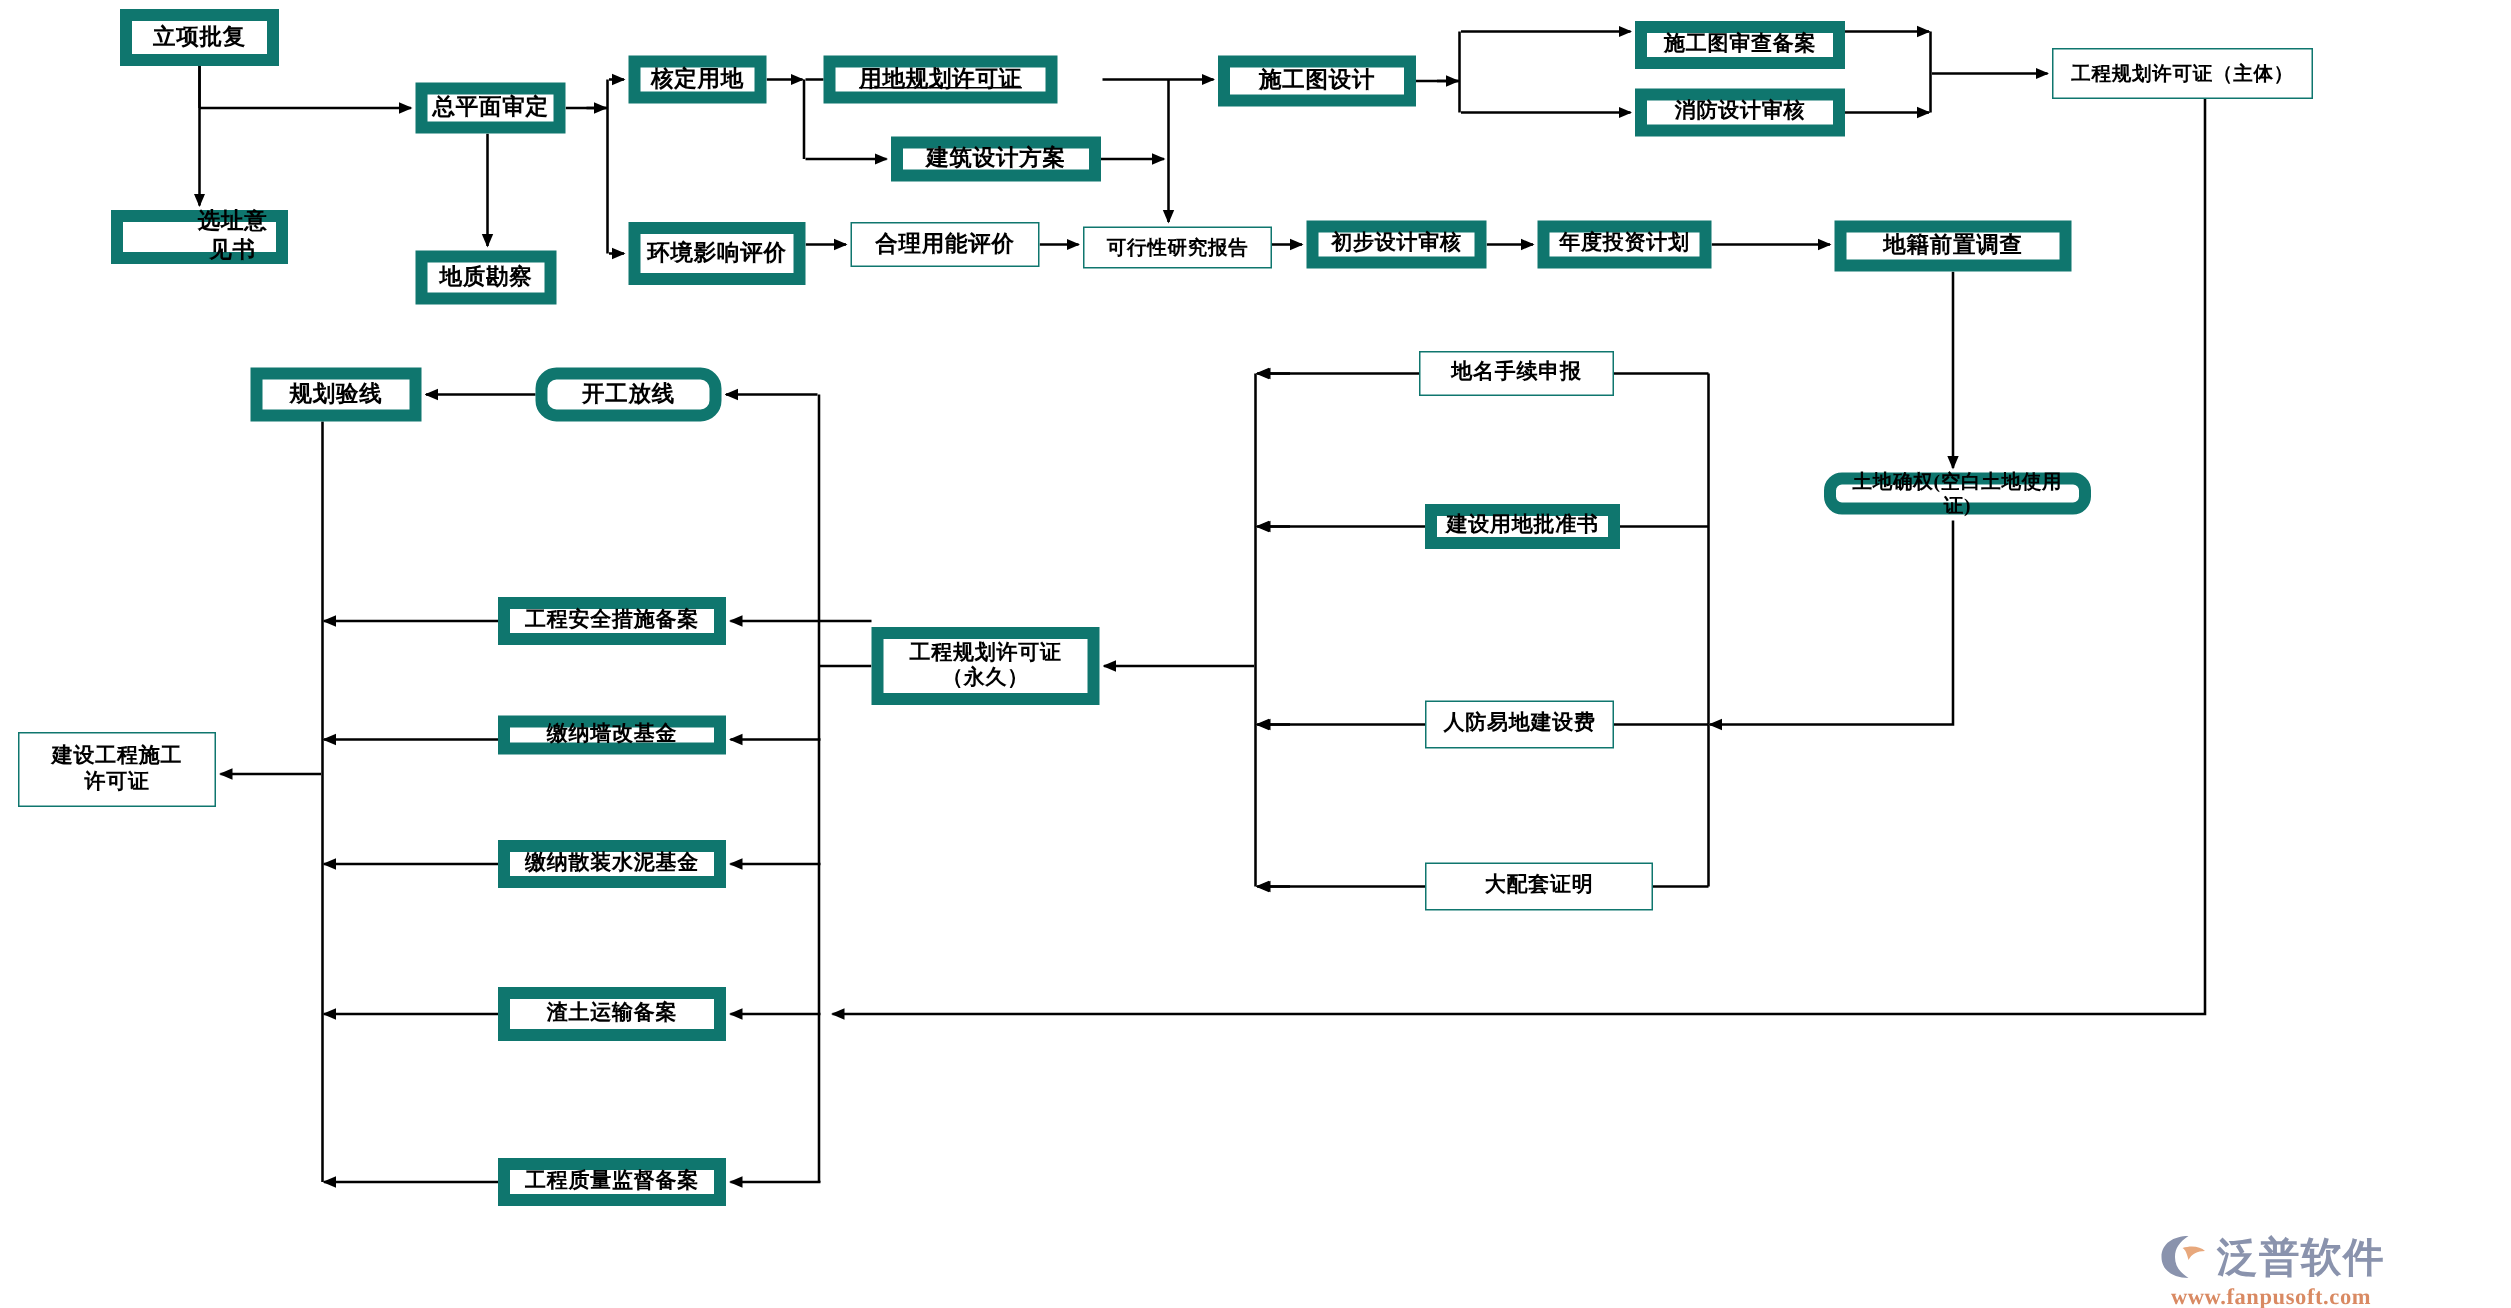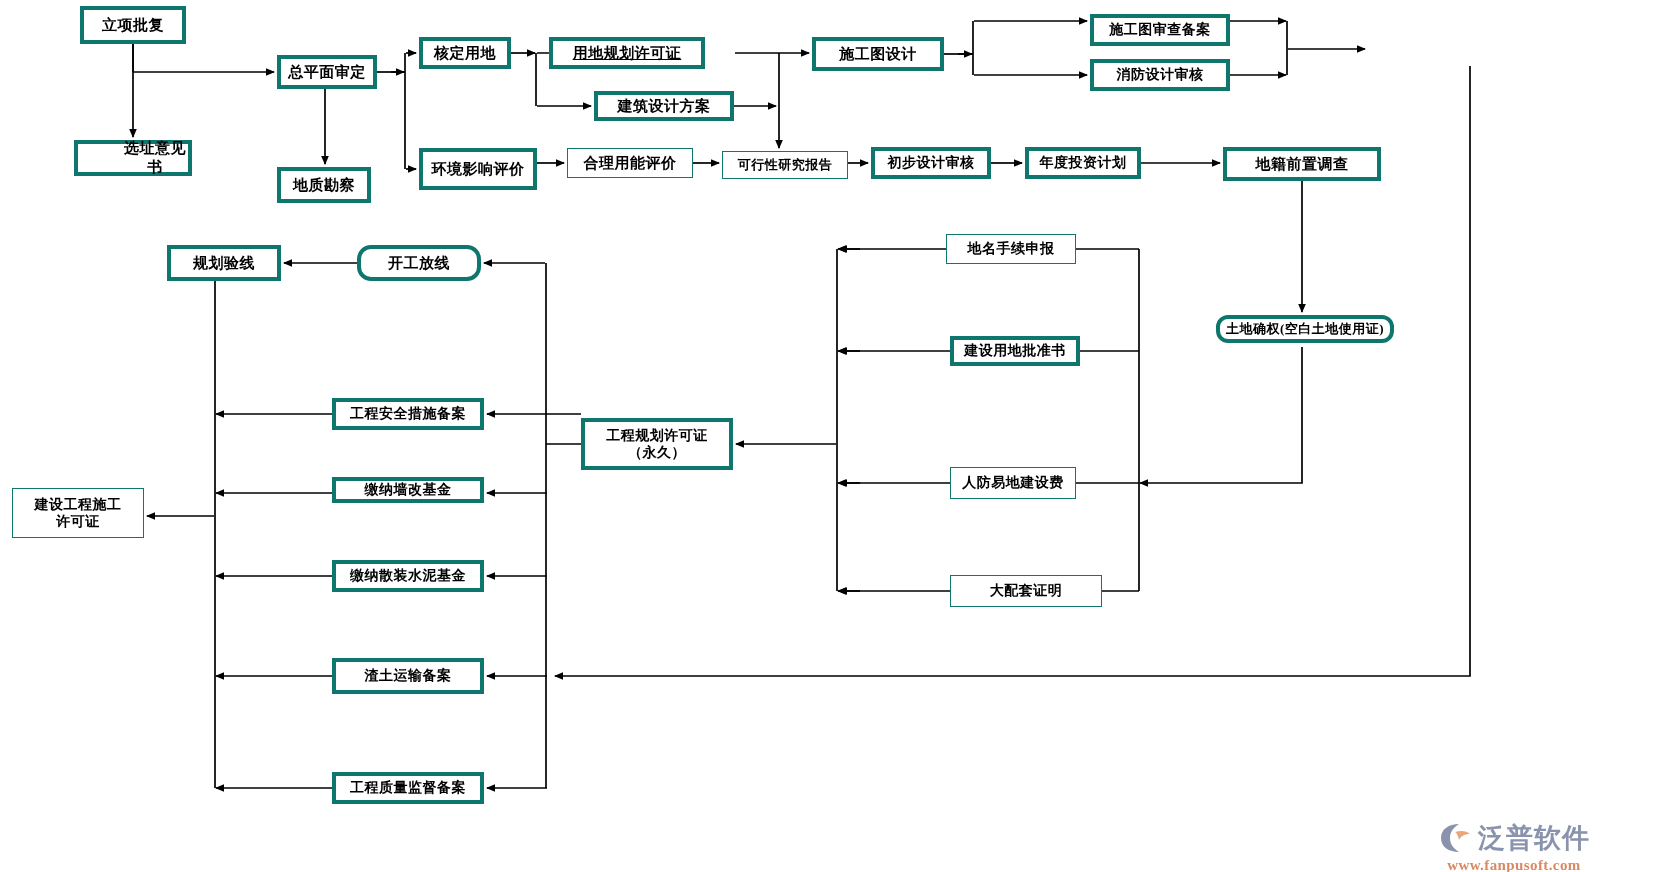--- a/index.html
+++ b/index.html
@@ -20,21 +20,21 @@
     position: absolute;
     left: 0;
     top: 0;
     width: 1674px;
     height: 872px;
     pointer-events: none;
   }
   .node {
     position: absolute;
     box-sizing: border-box;
-    border: 4px solid #0f766e;
+    border: 8px solid #0f766e;
     background: #ffffff;
     display: flex;
     align-items: center;
     justify-content: center;
     text-align: center;
     color: #000000;
     font-size: 15px;
     font-weight: 700;
     line-height: 1.25;
     letter-spacing: 0.5px;
@@ -247,20 +247,23 @@
     </div>
   <div class="node" style="left:1090px;top:14px;width:140px;height:32px;font-size:14px;">
       <span class="lbl">施工图审查备案</span>
     </div>
   <div class="node" style="left:1090px;top:59px;width:140px;height:32px;font-size:14px;">
       <span class="lbl">消防设计审核</span>
     </div>
   <div class="node" style="left:1223px;top:147px;width:158px;height:34px;">
       <span class="lbl">地籍前置调查</span>
     </div>
+  <div class="node thin" style="left:1368px;top:32px;width:174px;height:34px;font-size:13px;">
+      <span class="lbl">工程规划许可证（主体）</span>
+    </div>
   <div class="node" style="left:1216px;top:315px;width:178px;height:28px;font-size:13px;border-radius:12px;">
       <span class="lbl">土地确权(空白土地使用证)</span>
     </div>
   <div class="node" style="left:167px;top:245px;width:114px;height:36px;">
       <span class="lbl">规划验线</span>
     </div>
   <div class="node" style="left:357px;top:245px;width:124px;height:36px;border-radius:14px;">
       <span class="lbl">开工放线</span>
     </div>
   <div class="node thin" style="left:946px;top:234px;width:130px;height:30px;font-size:14px;">

